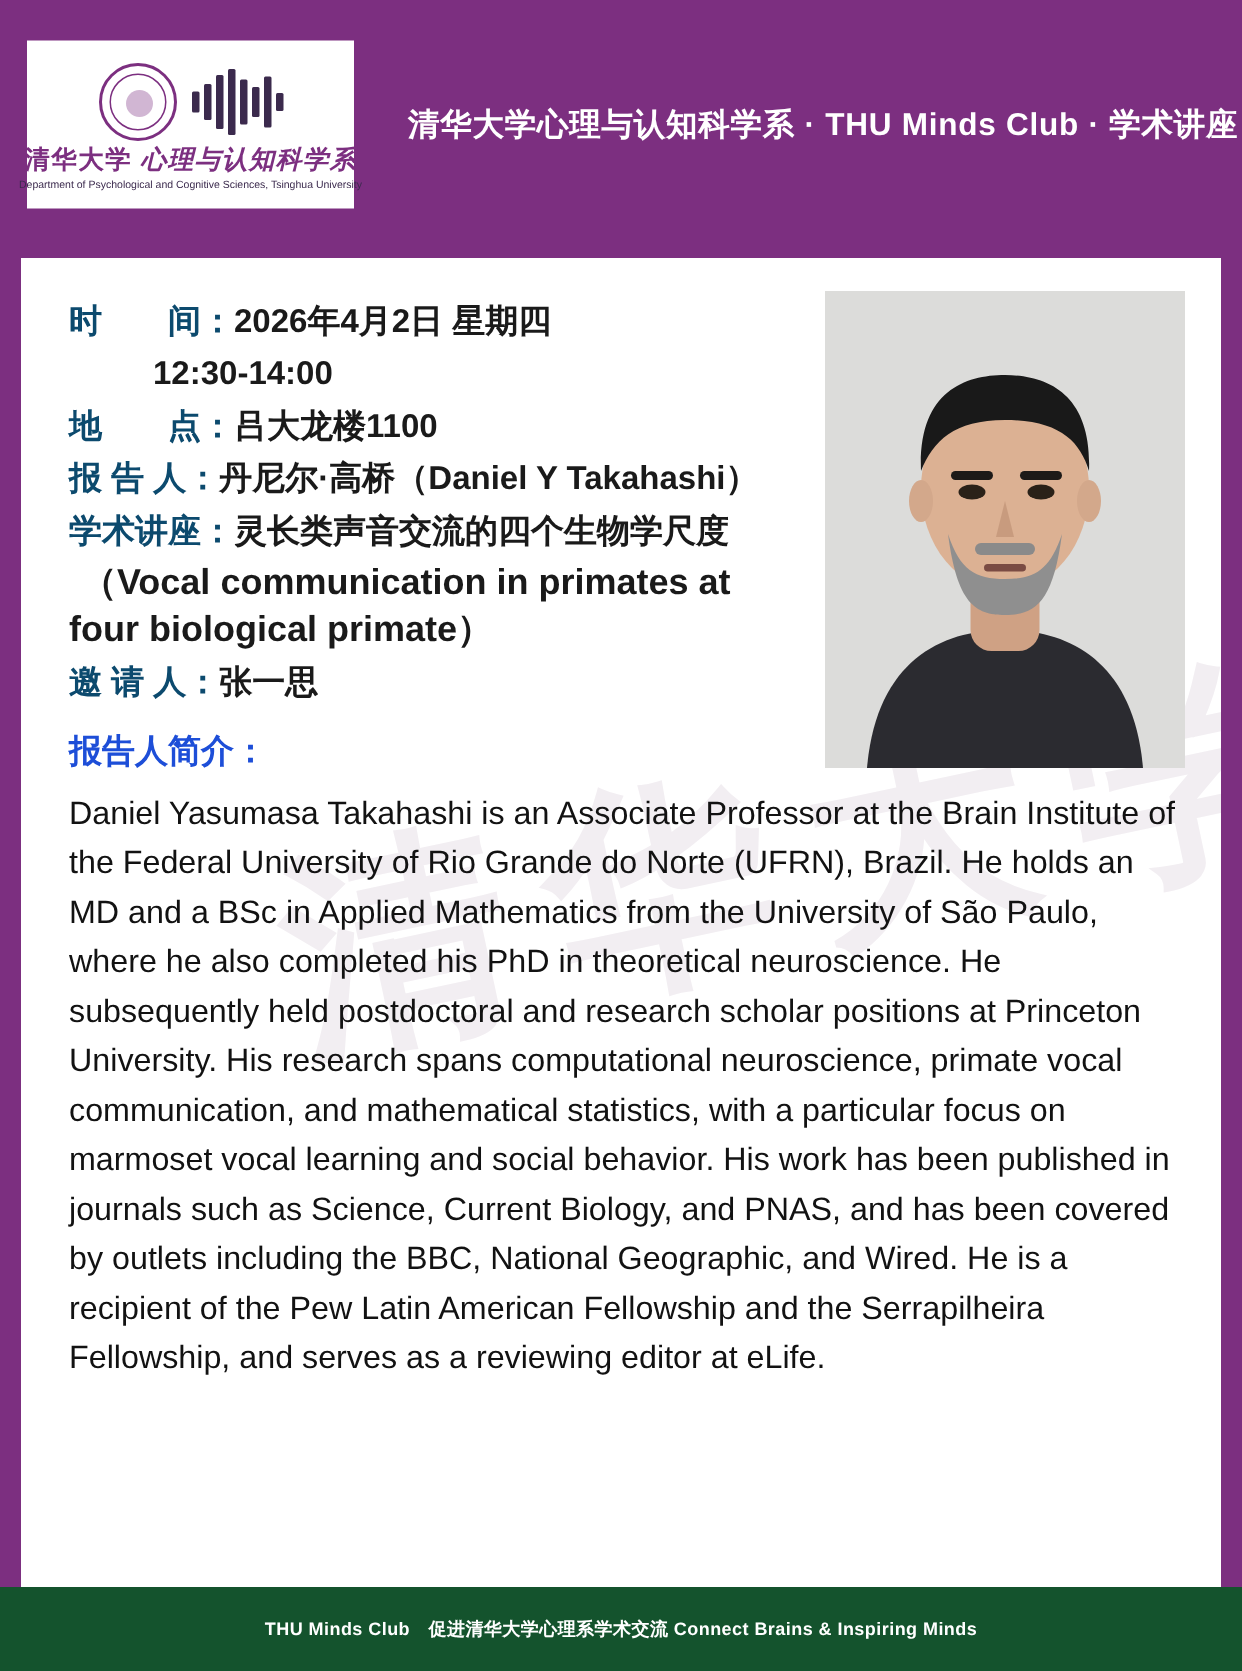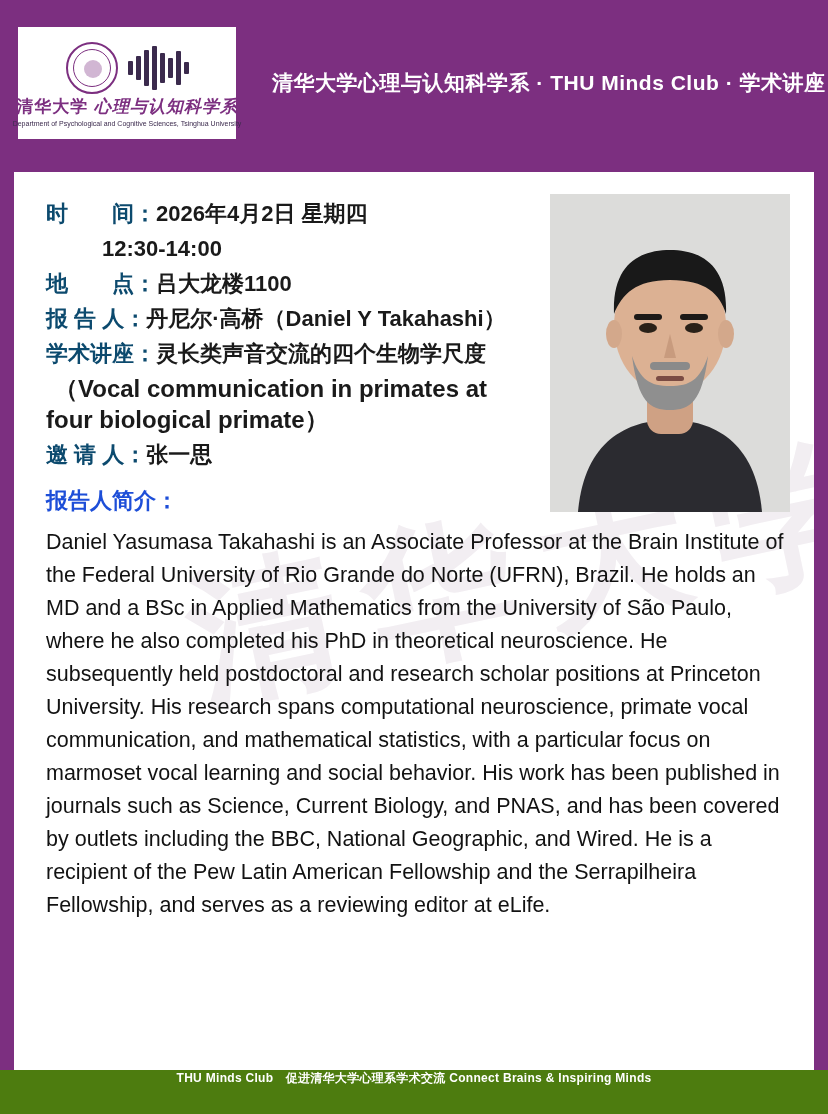--- a/index.html
+++ b/index.html
@@ -207,23 +207,24 @@
     width: 740px;
     text-align: left;
   }
 
   
   .footer {
     position: absolute;
     left: 0;
     bottom: 0;
     width: 828px;
-    height: 44px;
-    background: #4d7c0f;
-    display: flex;
+    height: 56px;
+    background: #14532d;
+    display: flex;
+    align-items: center;
     justify-content: center;
   }
   .footer-text {
     color: #ffffff;
     font-size: 12px;
     font-weight: bold;
     letter-spacing: .3px;
   }
 </style>
 </head>

